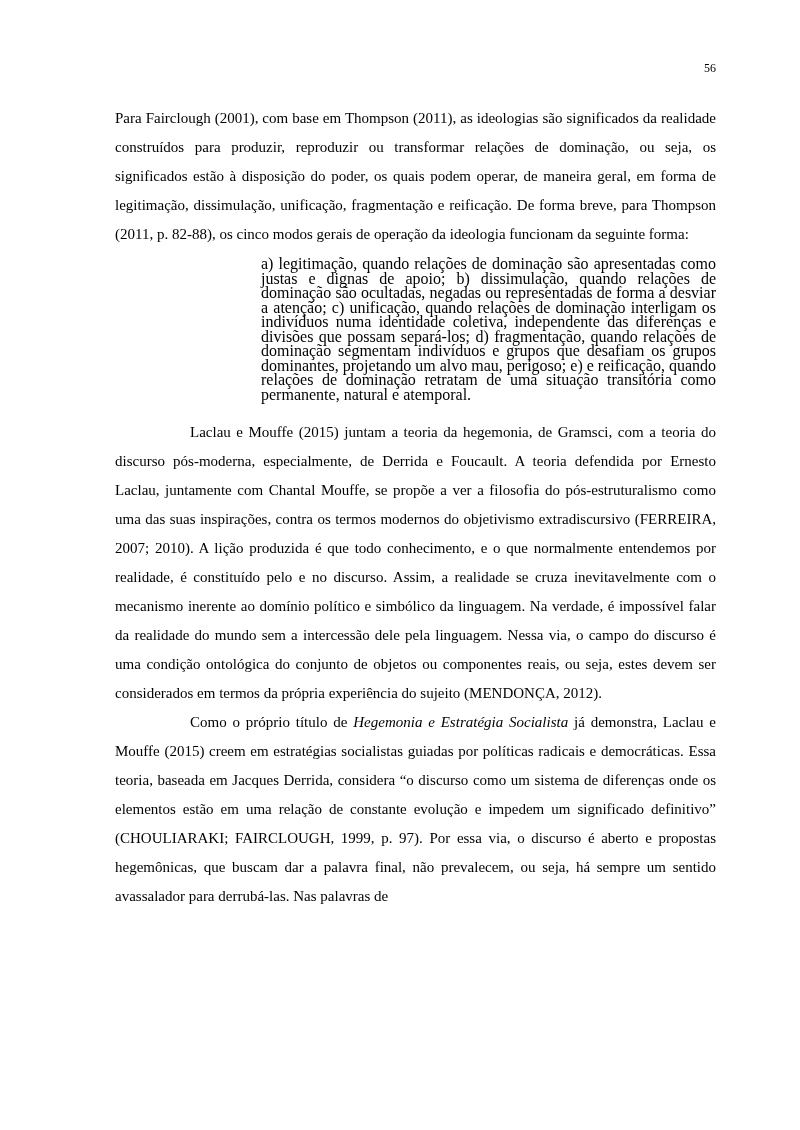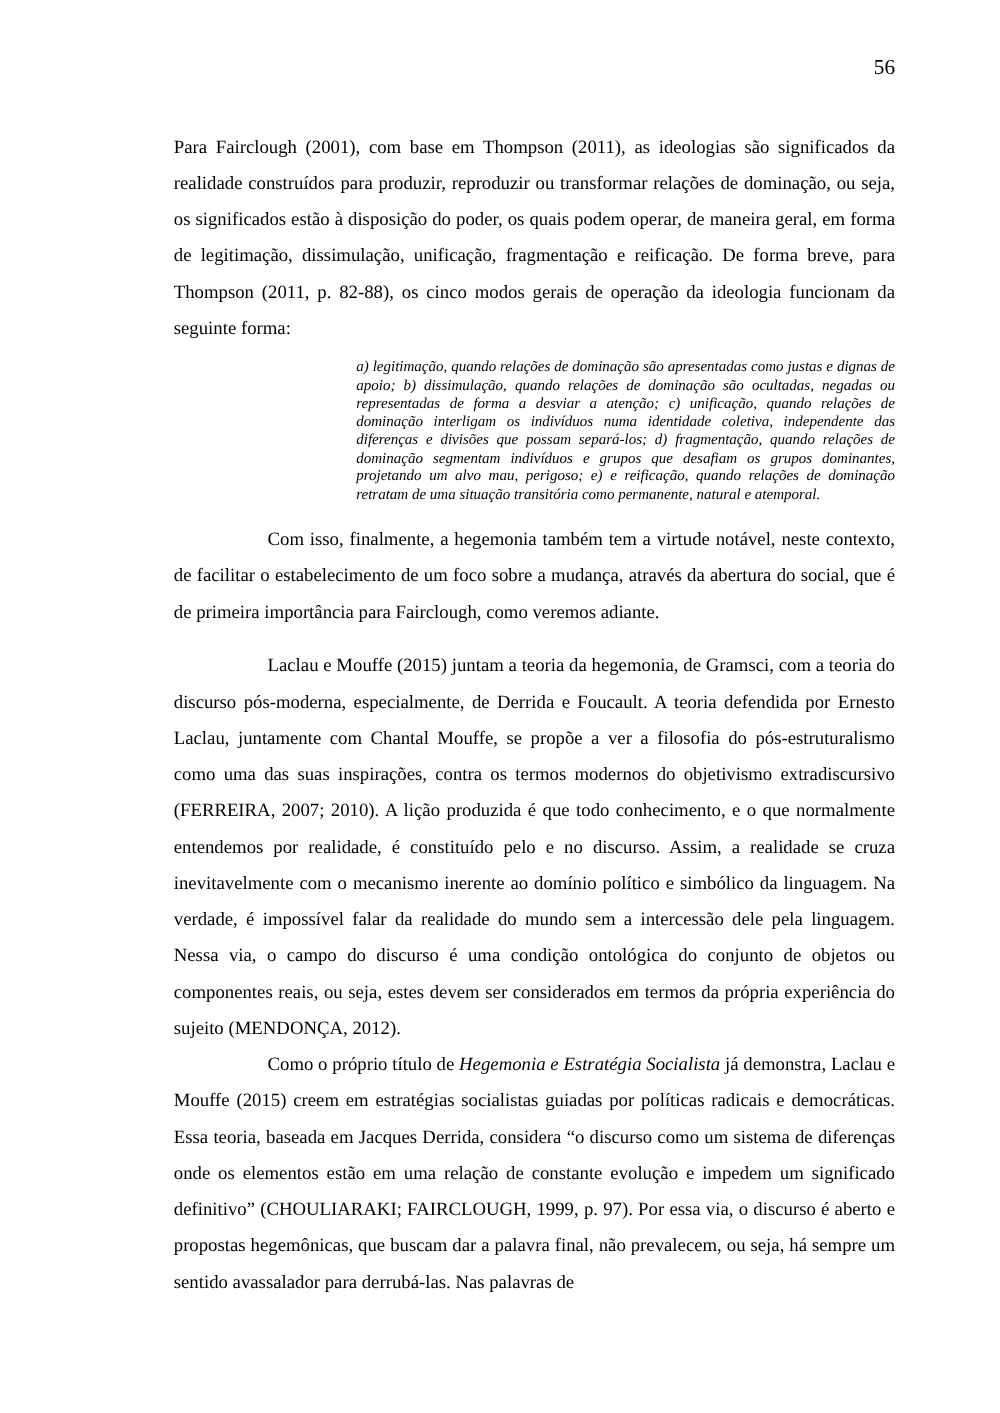--- a/index.html
+++ b/index.html
@@ -10,61 +10,58 @@
     position: relative;
     width: 800px;
     height: 1130px;
     background: #ffffff;
     font-family: "Liberation Serif", serif;
     color: #000000;
     overflow: hidden;
   }
   .page-number {
     position: absolute;
-    top: 44px;
+    top: 61px;
     right: 84px;
-    font-size: 17px;
+    font-size: 12px;
   }
   .content {
     position: absolute;
     top: 104px;
     left: 115px;
     right: 84px;
     font-size: 15px;
     line-height: 29px;
     text-align: justify;
-    margin-left: 24px;
   }
   .para { text-align: justify; }
   .indent { text-indent: 75px; }
   .quote {
     display: block;
     margin-left: 146px;
     margin-top: 8px;
     margin-bottom: 16px;
-    font-size: 12px;
+    font-size: 16px;
     line-height: 14.5px;
     text-align: justify;
-    font-style: italic;
   }
   .heading { text-align: left; }
   .space-above { margin-top: 14px; font-family: Liberation Serif, serif; }
   em { }
 </style>
 </head>
 <body>
 
 <div class="page">
   <div class="page-number">56</div>
 
   <div class="content">
     <p class="para">Para Fairclough (2001), com base em Thompson (2011), as ideologias são significados da realidade construídos para produzir, reproduzir ou transformar relações de dominação, ou seja, os significados estão à disposição do poder, os quais podem operar, de maneira geral, em forma de legitimação, dissimulação, unificação, fragmentação e reificação. De forma breve, para Thompson (2011, p. 82-88), os cinco modos gerais de operação da ideologia funcionam da seguinte forma:</p>
 
     <blockquote class="quote">a) legitimação, quando relações de dominação são apresentadas como justas e dignas de apoio;  b) dissimulação, quando relações de dominação são ocultadas, negadas ou representadas de forma a desviar a atenção; c) unificação, quando relações de dominação interligam os indivíduos numa identidade coletiva, independente das diferenças e divisões que possam separá-los; d) fragmentação, quando relações de dominação segmentam indivíduos e grupos que desafiam os grupos dominantes, projetando um alvo mau, perigoso; e) e reificação, quando relações de dominação retratam de uma situação transitória como permanente, natural e atemporal.</blockquote>
 
-    <p class="para indent">Com isso, finalmente, a hegemonia também tem a virtude notável, neste contexto, de facilitar o estabelecimento de um foco sobre a mudança, através da abertura do social, que é de primeira importância para Fairclough, como veremos adiante.</p>
 
 
     <p class="para indent space-above">Laclau e Mouffe (2015) juntam a teoria da hegemonia, de Gramsci, com a teoria do discurso pós-moderna, especialmente, de Derrida e Foucault. A teoria defendida por Ernesto Laclau, juntamente com Chantal Mouffe, se propõe a ver a filosofia do pós-estruturalismo como uma das suas inspirações, contra os termos modernos do objetivismo extradiscursivo (FERREIRA, 2007; 2010). A lição produzida é que todo conhecimento, e o que normalmente entendemos por realidade, é constituído pelo e no discurso. Assim, a realidade se cruza inevitavelmente com o mecanismo inerente ao domínio político e simbólico da linguagem. Na verdade, é impossível falar da realidade do mundo sem a intercessão dele pela linguagem. Nessa via, o campo do discurso é uma condição ontológica do conjunto de objetos ou componentes reais, ou seja, estes devem ser considerados em termos da própria experiência do sujeito (MENDONÇA, 2012).</p>
 
     <p class="para indent"><span>Como o próprio título de </span><em>Hegemonia e Estratégia Socialista</em><span> já demonstra, Laclau e Mouffe (2015) creem em estratégias socialistas guiadas por políticas radicais e democráticas. Essa teoria, baseada em Jacques Derrida, considera “o discurso como um sistema de diferenças onde os elementos estão em uma relação de constante evolução e impedem um significado definitivo” (CHOULIARAKI; FAIRCLOUGH, 1999, p. 97). Por essa via, o discurso é aberto e propostas hegemônicas, que buscam dar a palavra final, não prevalecem, ou seja, há sempre um sentido avassalador para derrubá-las. Nas palavras de</span></p>
   </div>
 </div>
 
 </body></html>

